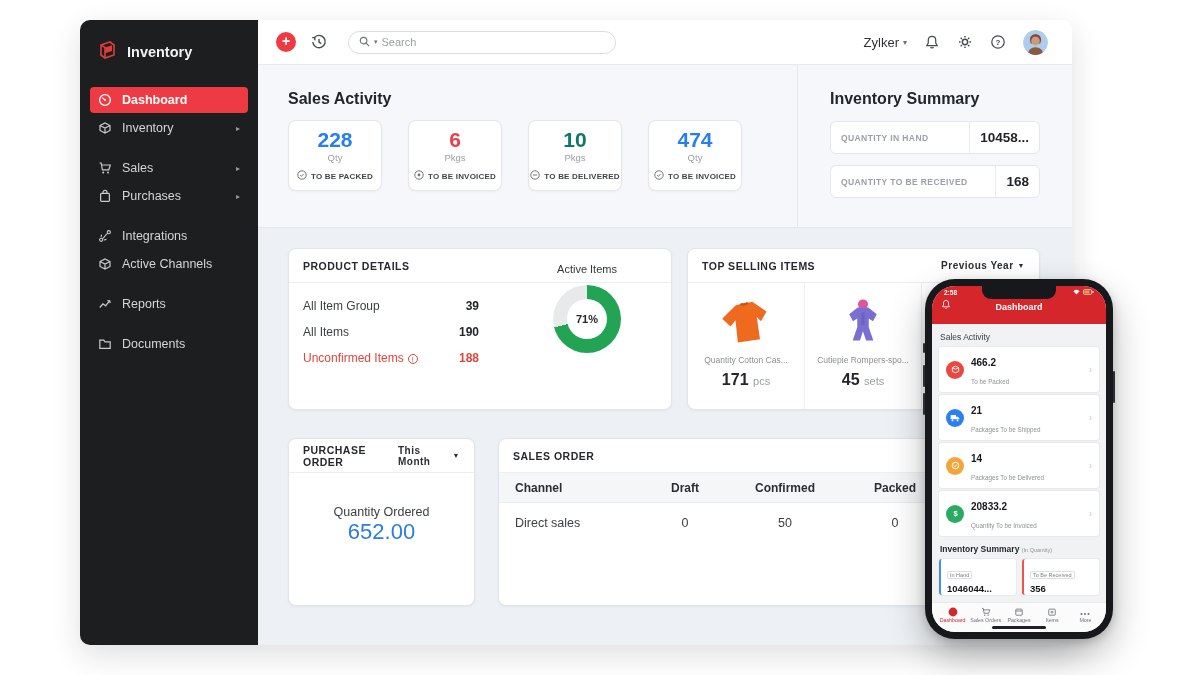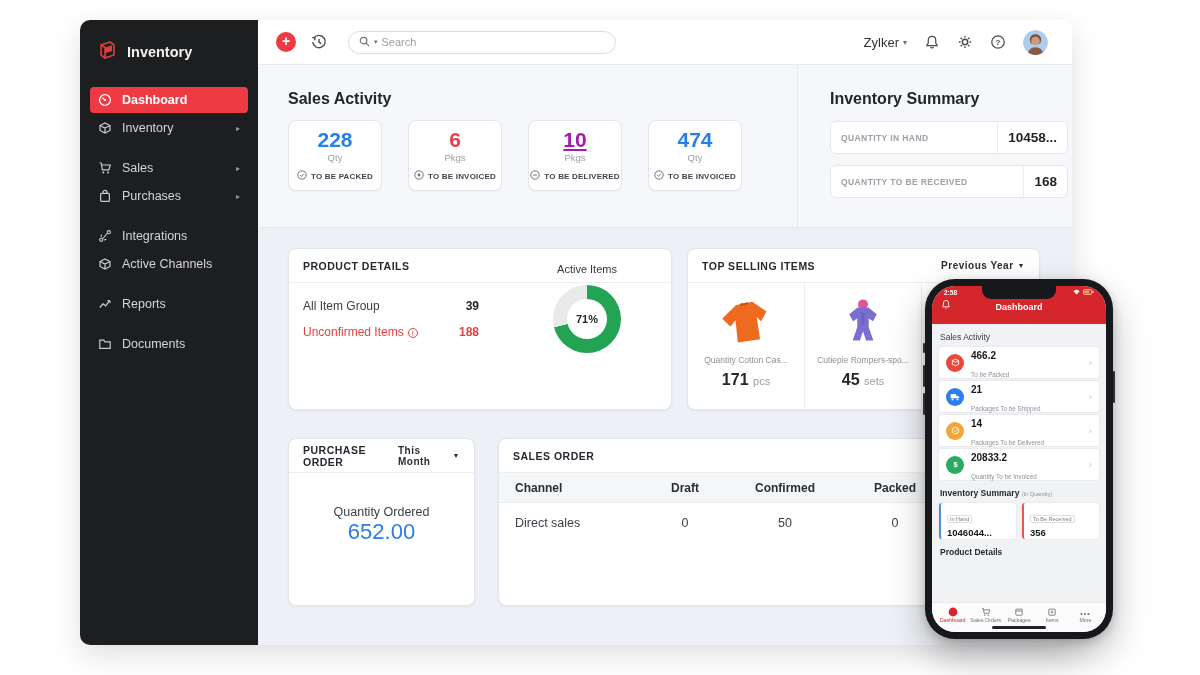--- a/index.html
+++ b/index.html
@@ -49,21 +49,21 @@
   .sec-title { position:absolute; font-size:16px; font-weight:700; color:#22262c; }
 
   .sa-card { position:absolute; top:55px; width:94px; height:71px; background:#fff;
              border:1px solid #e3e6eb; border-radius:8px; text-align:center; cursor:pointer;
              box-shadow:0 1px 2px rgba(20,25,35,.04); }
   .sa-val { font-size:21px; font-weight:600; margin-top:7px; }
   .sa-unit { font-size:9.5px; color:#9aa0a6; margin-top:0px; }
   .sa-lab { margin-top:7px; font-size:8px; font-weight:700; color:#41454b; letter-spacing:.2px;
             display:flex; justify-content:center; align-items:center; gap:4px; }
 
-  .is-box { position:absolute; left:572px; width:238px; height:33px; background:#fff;
+  .is-box { position:absolute; left:572px; width:210px; height:33px; background:#fff;
             border:1px solid #e3e6eb; border-radius:6px; display:flex; align-items:center;
             padding:8px 10px; cursor:pointer; }
   .is-lab { font-size:8.5px; font-weight:700; color:#9ba1a8; letter-spacing:.4px; }
   .is-val { margin-left:auto; font-size:13.5px; font-weight:700; color:#1e2227;
             border-left:1px solid #e9ebef; padding-left:10px; line-height:31px; }
 
   .card { position:absolute; background:#fff; border:1px solid #e1e4e9; border-radius:8px;
           box-shadow:0 1px 3px rgba(20,25,35,.05); overflow:hidden; }
   .card-h { height:34px; display:flex; align-items:center; padding:0 14px;
             border-bottom:1px solid #eceef2; font-size:10.5px; font-weight:700;
@@ -121,21 +121,21 @@
            background:#17181b; border-radius:0 0 9px 9px; z-index:3; }
   .p-top { height:38px; background:#d5262c; position:relative; }
   .p-status { display:flex; justify-content:space-between; padding:3px 12px 0; color:#fff;
               font-size:6.5px; font-weight:700; }
   .p-sticons { display:flex; gap:3px; align-items:center; }
   .p-nav { position:relative; height:22px; display:flex; align-items:center; justify-content:center;
            color:#fff; font-size:9px; font-weight:700; }
   .p-bell { position:absolute; left:9px; top:3px; }
   .p-body { padding:5px 7px 0; }
   .p-sec1 { font-size:8.5px; color:#3e4247; margin:3px 1px 5px; }
-  .p-row { background:#fff; border-radius:3px; height:31px; margin-bottom:3px; display:flex;
+  .p-row { background:#fff; border-radius:3px; height:45px; margin-bottom:3px; display:flex;
            align-items:center; padding:0 7px; box-shadow:0 0 0 1px rgba(10,15,25,.03); }
   .p-ic { width:18px; height:18px; border-radius:50%; margin-right:7px; flex:0 0 18px;
           display:flex; align-items:center; justify-content:center; color:#fff; }
   .p-val { font-size:10px; font-weight:800; color:#16181b; line-height:1.25; }
   .p-lab { font-size:6.3px; color:#8d9297; }
   .p-chev { margin-left:auto; color:#c9ccd0; font-size:10px; }
   .p-sec2 { font-size:8.5px; font-weight:800; color:#26292e; margin:8px 1px 5px; }
   .p-sec2 small { font-size:5.5px; font-weight:400; color:#8d9297; }
   .p-sum { display:flex; gap:6px; }
   .p-sum-card { flex:1; background:#fff; border-radius:3px; height:36px; padding:4px 6px;
@@ -324,21 +324,21 @@
         <div class="sa-unit">Pkgs</div>
         <div class="sa-lab">
             <span><svg width="10" height="10" viewBox="0 0 10 10">
                 <circle cx="5" cy="5" r="4.2" fill="none" stroke="#6f757c"></circle>
                 <circle cx="5" cy="5" r="1.4" fill="#6f757c"></circle>
               </svg></span>
             <span>TO BE INVOICED</span>
           </div>
       </div>
       <div class="sa-card" style="left:270px;">
-        <div class="sa-val" style="color: #a21caf; text-decoration: underline;">10</div>
+        <div class="sa-val" style="color: #0f766e;">10</div>
         <div class="sa-unit">Pkgs</div>
         <div class="sa-lab">
             <span><svg width="10" height="10" viewBox="0 0 10 10">
                 <circle cx="5" cy="5" r="4.2" fill="none" stroke="#6f757c"></circle>
                 <path d="M3 5 h4" stroke="#6f757c"></path>
               </svg></span>
             <span>TO BE DELIVERED</span>
           </div>
       </div>
       <div class="sa-card" style="left:390px;">
@@ -365,20 +365,24 @@
     </div>
 
     <div class="card" style="left:30px; top:183px; width:384px; height:162px;">
       <div class="card-h">
           <span>PRODUCT DETAILS</span>
         </div>
       <div class="pd-rows">
         <div class="pd-row">
           <span>All Item Group</span>
           <span class="v">39</span>
+        </div>
+        <div class="pd-row">
+          <span>All Items</span>
+          <span class="v">190</span>
         </div>
         <div class="pd-row alert">
           <span><span>Unconfirmed Items</span><span class="info-dot">!</span></span>
           <span class="v">188</span>
         </div>
       </div>
       <div class="donut-wrap">
         <div class="donut-label">Active Items</div>
         <div class="donut" style="background: conic-gradient(rgb(34, 164, 84) 0deg, rgb(34, 164, 84) 71%, rgb(231, 233, 235) 0deg);">
           <span>71%</span>

